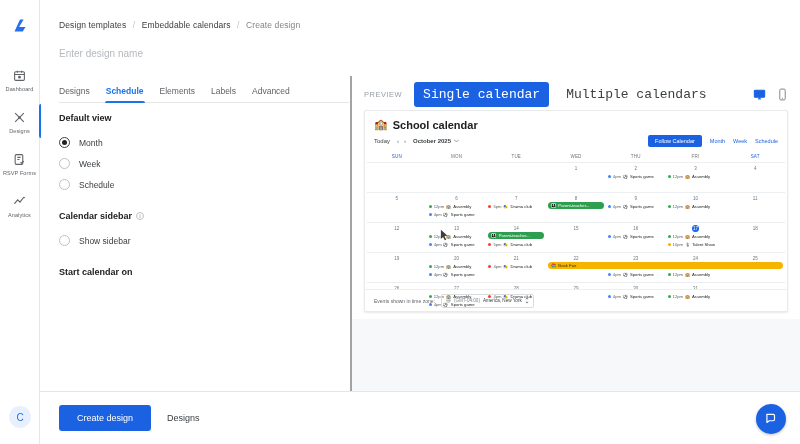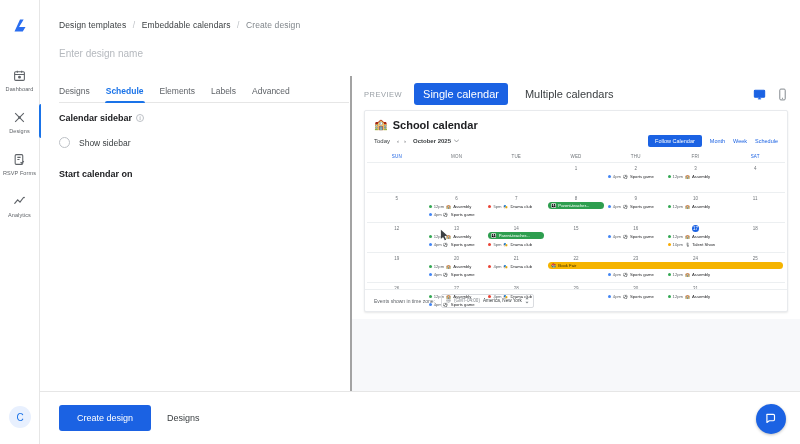--- a/index.html
+++ b/index.html
@@ -125,22 +125,22 @@
     position: absolute; left: 310px; top: 76px; right: 0; bottom: 53px;
     border-left: 2px solid #a3a3a3;
     background: #fff;
   }
   .preview-bar {
     height: 36px; display: flex; align-items: center;
     padding: 0 12px 0 12px; gap: 8px;
   }
   .preview-label { font-size: 7.5px; color: #9aa0a6; letter-spacing: .5px; margin-right: 4px; }
   .seg {
-    font-size: 11px; padding: 5px 9px; border-radius: 3px;
-    color: #3c4043; cursor: pointer; white-space: nowrap;
+    font-size: 13px; padding: 5px 9px; border-radius: 3px;
+    color: #3c4043; cursor: pointer; white-space: nowrap; font-family: Liberation Mono, monospace;
   }
   .seg.active { background: #1b62e3; color: #fff; }
   .device-icons { margin-left: auto; display: flex; gap: 11px; align-items: center; }
   .dev { cursor: pointer; display:flex; align-items:center; }
 
   .cal-frame {
     position: absolute; left: 12px; right: 12px; top: 34px;
     height: 202px;
     background: #fff;
     border: 1px solid #e8eaed;
@@ -304,20 +304,37 @@
     <div class="tabs">
       <div class="tab">Designs</div>
       <div class="tab active">Schedule</div>
       <div class="tab">Elements</div>
       <div class="tab">Labels</div>
       <div class="tab">Advanced</div>
     </div>
 
     <div class="form">
 
+      <div class="group">
+        <div class="group-title">
+          <span>Default view</span>
+        </div>
+        <div class="radio-row">
+          <span class="radio checked"></span>
+          <span class="radio-label">Month</span>
+        </div>
+        <div class="radio-row">
+          <span class="radio"></span>
+          <span class="radio-label">Week</span>
+        </div>
+        <div class="radio-row">
+          <span class="radio"></span>
+          <span class="radio-label">Schedule</span>
+        </div>
+      </div>
 
 
       <div class="group">
         <div class="group-title">
           <span>Calendar sidebar</span>
           <span class="info-dot">i</span>
         </div>
         <div class="radio-row">
           <span class="radio"></span>
           <span class="radio-label">Show sidebar</span>

